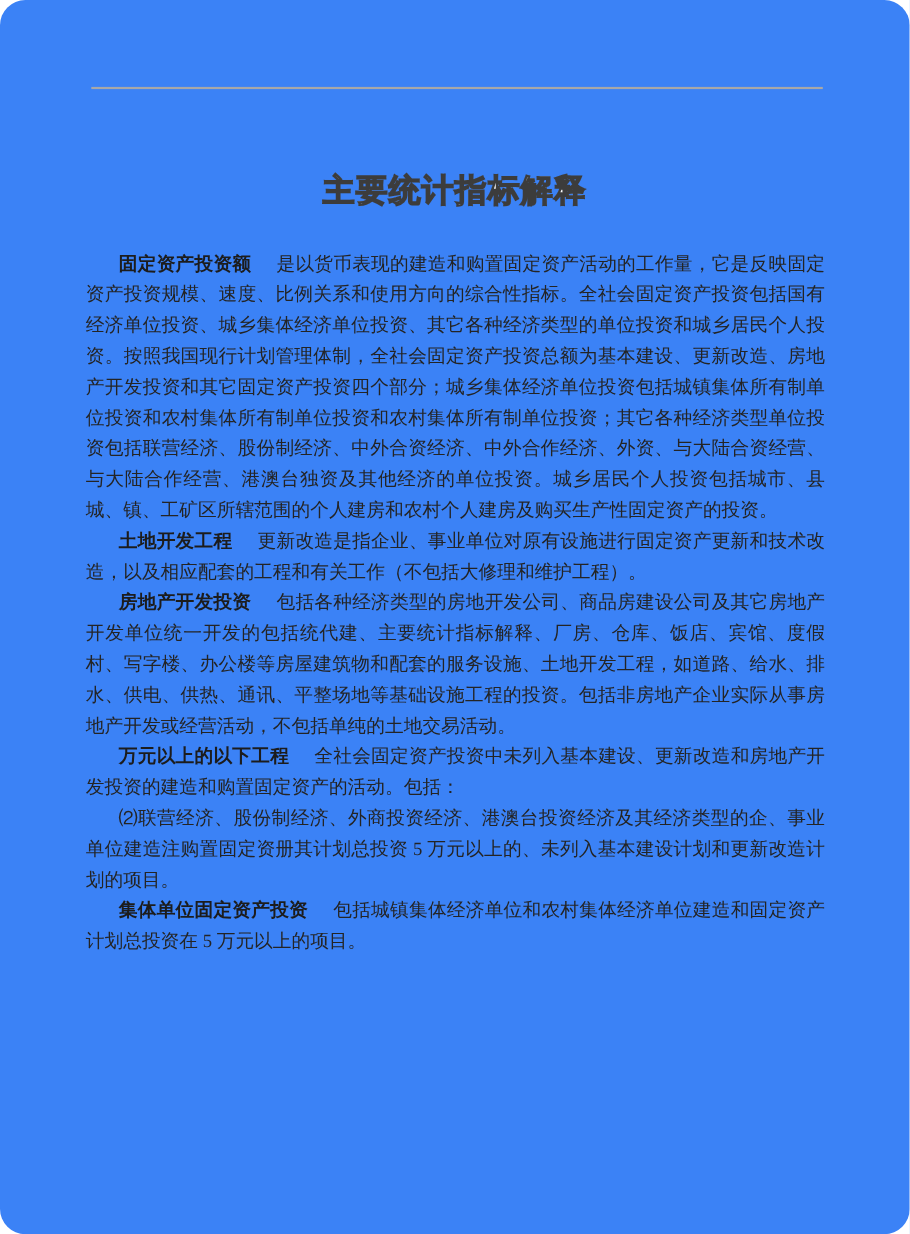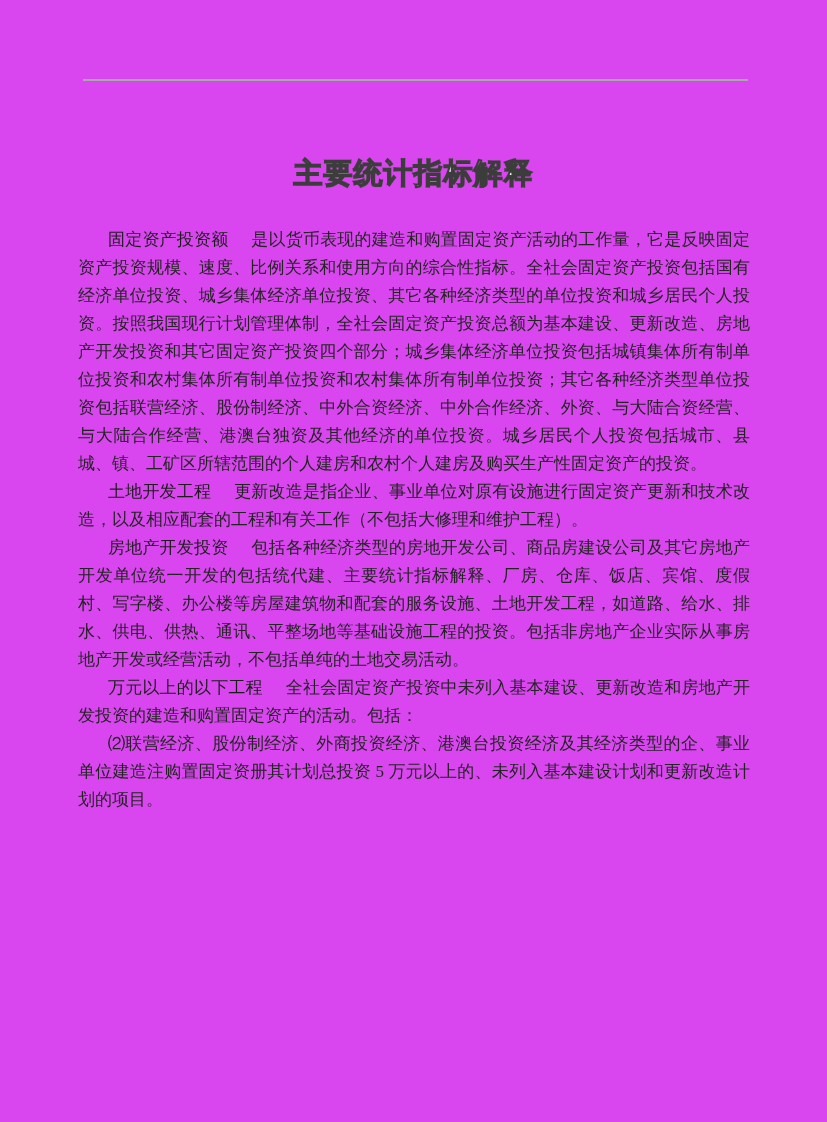--- a/index.html
+++ b/index.html
@@ -4,23 +4,24 @@
 <style>
   html, body {
     margin: 0;
     padding: 0;
     background: #ffffff;
   }
   .page {
     position: relative;
     width: 827px;
     height: 1122px;
-    background: #d946ef;
+    background: #3b82f6;
     overflow: hidden;
     font-family: "Liberation Serif", serif;
+    border-radius: 23px;
   }
   .top-rule {
     position: absolute;
     left: 83px;
     top: 79px;
     width: 665px;
     height: 2px;
     background: #a8a8a8;
   }
   .doc-title {
@@ -48,21 +49,21 @@
     margin: 0;
     padding: 0;
     font-size: 17px;
     line-height: 28px;
     color: #242424;
     text-align: justify;
     text-indent: 30px;
   }
   .term {
     font-family: "Liberation Sans", sans-serif;
-    font-weight: normal;
+    font-weight: bold;
     color: #1c1c1c;
     margin-right: 1.35em;
   }
   .term:empty {
     margin-right: 0;
   }
 </style>
 </head>
 <body>
 
@@ -79,15 +80,16 @@
 
     <p><span class="term">土地开发工程</span><span>更新改造是指企业、事业单位对原有设施进行固定资产更新和技术改造，以及相应配套的工程和有关工作（不包括大修理和维护工程）。</span></p>
 
     <p><span class="term">房地产开发投资</span><span>包括各种经济类型的房地开发公司、商品房建设公司及其它房地产开发单位统一开发的包括统代建、主要统计指标解释、厂房、仓库、饭店、宾馆、度假村、写字楼、办公楼等房屋建筑物和配套的服务设施、土地开发工程，如道路、给水、排水、供电、供热、通讯、平整场地等基础设施工程的投资。包括非房地产企业实际从事房地产开发或经营活动，不包括单纯的土地交易活动。</span></p>
 
     <p><span class="term">万元以上的以下工程</span><span>全社会固定资产投资中未列入基本建设、更新改造和房地产开发投资的建造和购置固定资产的活动。包括：</span></p>
 
 
     <p><span class="term"></span><span>⑵联营经济、股份制经济、外商投资经济、港澳台投资经济及其经济类型的企、事业单位建造注购置固定资册其计划总投资 5 万元以上的、未列入基本建设计划和更新改造计划的项目。</span></p>
 
+    <p><span class="term">集体单位固定资产投资</span><span>包括城镇集体经济单位和农村集体经济单位建造和固定资产计划总投资在 5 万元以上的项目。</span></p>
 
   </div>
 </div>
 
 </body></html>

